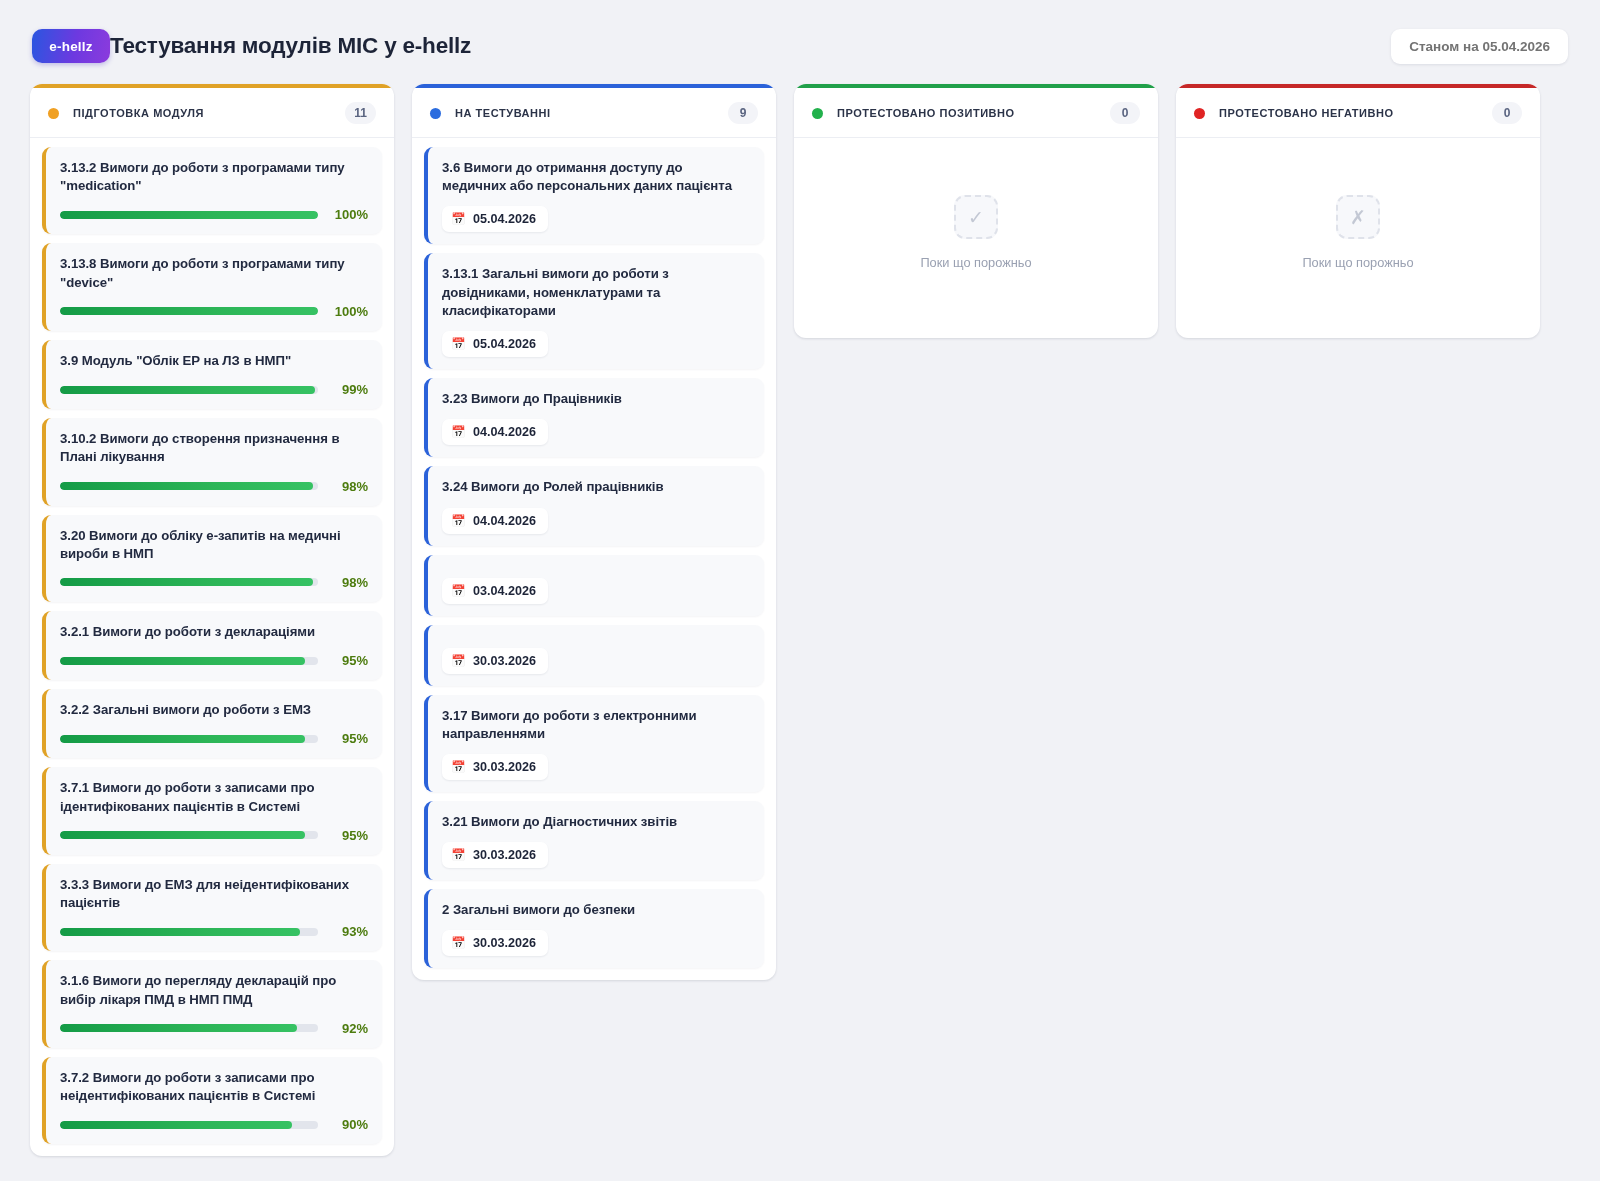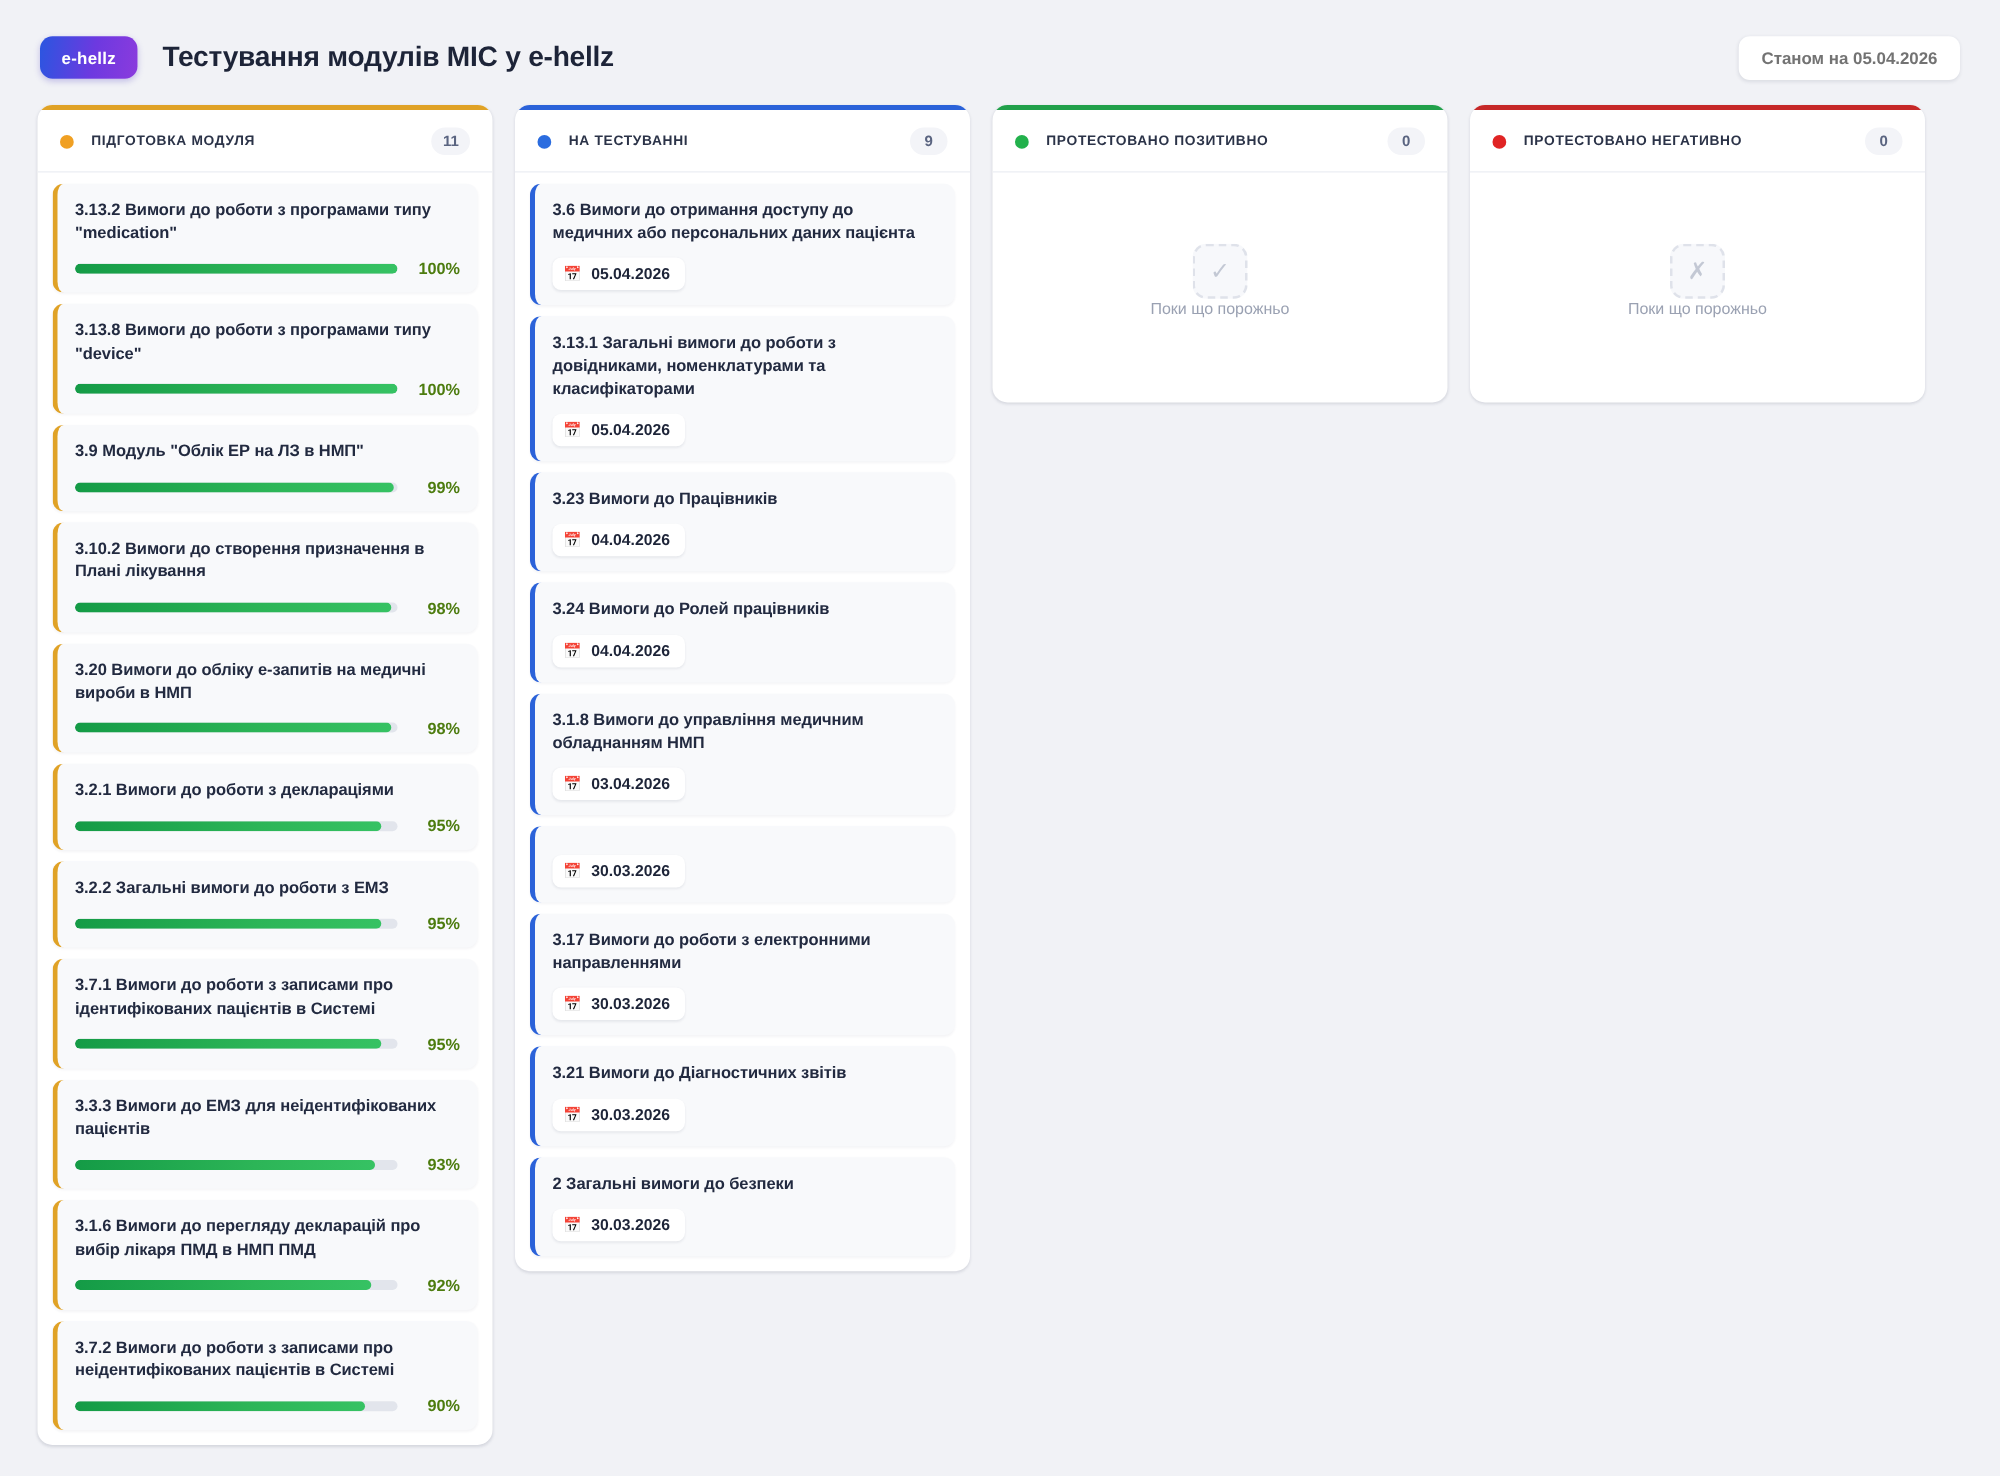--- a/index.html
+++ b/index.html
@@ -38,21 +38,20 @@
     border-radius: 10px;
     background: linear-gradient(100deg, #2a56e0 0%, #6d39e0 55%, #8b3bdd 100%);
     color: #ffffff;
     font-size: 13.5px;
     font-weight: bold;
     letter-spacing: 0.2px;
     box-shadow: 0 2px 5px rgba(70,50,190,0.28);
     flex: 0 0 auto;
   }
   .page-title {
-    margin-left: 20px;
     font-size: 22.5px;
     font-weight: bold;
     color: #1d2438;
     letter-spacing: -0.2px;
     white-space: nowrap;
   }
   .spacer { flex: 1 1 auto; }
   .asof-badge {
     background: #ffffff;
     border-radius: 9px;
@@ -209,20 +208,21 @@
     border-radius: 11px;
     background: #f7f8fb;
     display: flex;
     align-items: center;
     justify-content: center;
     color: #c3c8d4;
     font-size: 19px;
     line-height: 1;
   }
   .empty-text {
+    margin-top: 16px;
     font-size: 12.8px;
     color: #9aa1b2;
   }
 </style>
 </head>
 <body>
 
 <div class="page">
 
   <div class="topbar">
@@ -359,21 +359,21 @@
               <span class="date-text">05.04.2026</span>
             </div></div>
           <div class="card blue"><div class="card-title">3.23 Вимоги до Працівників</div><div class="date-badge">
               <span class="cal-ico">📅</span>
               <span class="date-text">04.04.2026</span>
             </div></div>
           <div class="card blue"><div class="card-title">3.24 Вимоги до Ролей працівників</div><div class="date-badge">
               <span class="cal-ico">📅</span>
               <span class="date-text">04.04.2026</span>
             </div></div>
-          <div class="card blue"><div class="card-title">3.1.8 Вимоги до управління медичним обладнанням НМП</div><div class="date-badge">
+          <div class="card blue"><div class="date-badge">
               <span class="cal-ico">📅</span>
               <span class="date-text">03.04.2026</span>
             </div></div>
           <div class="card blue"><div class="date-badge">
               <span class="cal-ico">📅</span>
               <span class="date-text">30.03.2026</span>
             </div></div>
           <div class="card blue"><div class="card-title">3.17 Вимоги до роботи з електронними направленнями</div><div class="date-badge">
               <span class="cal-ico">📅</span>
               <span class="date-text">30.03.2026</span>

